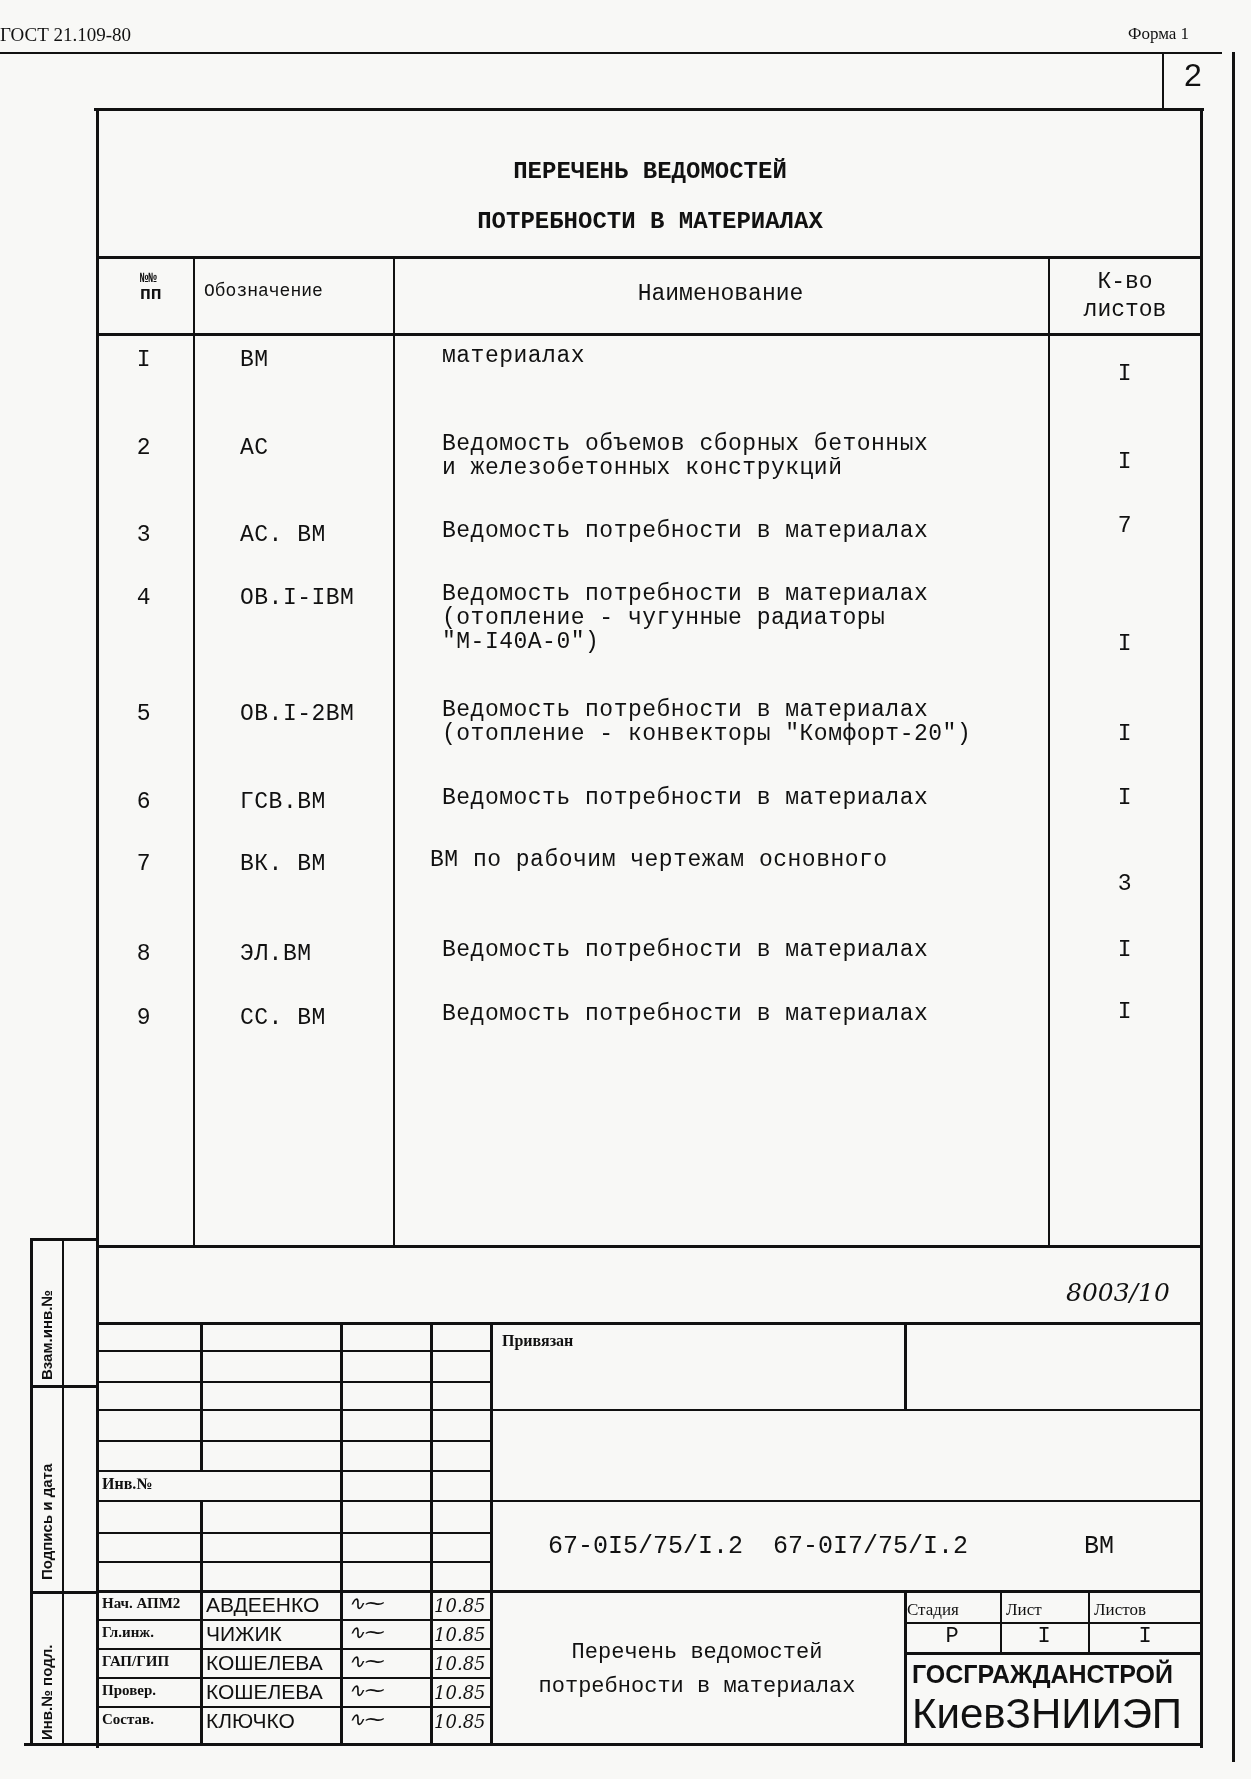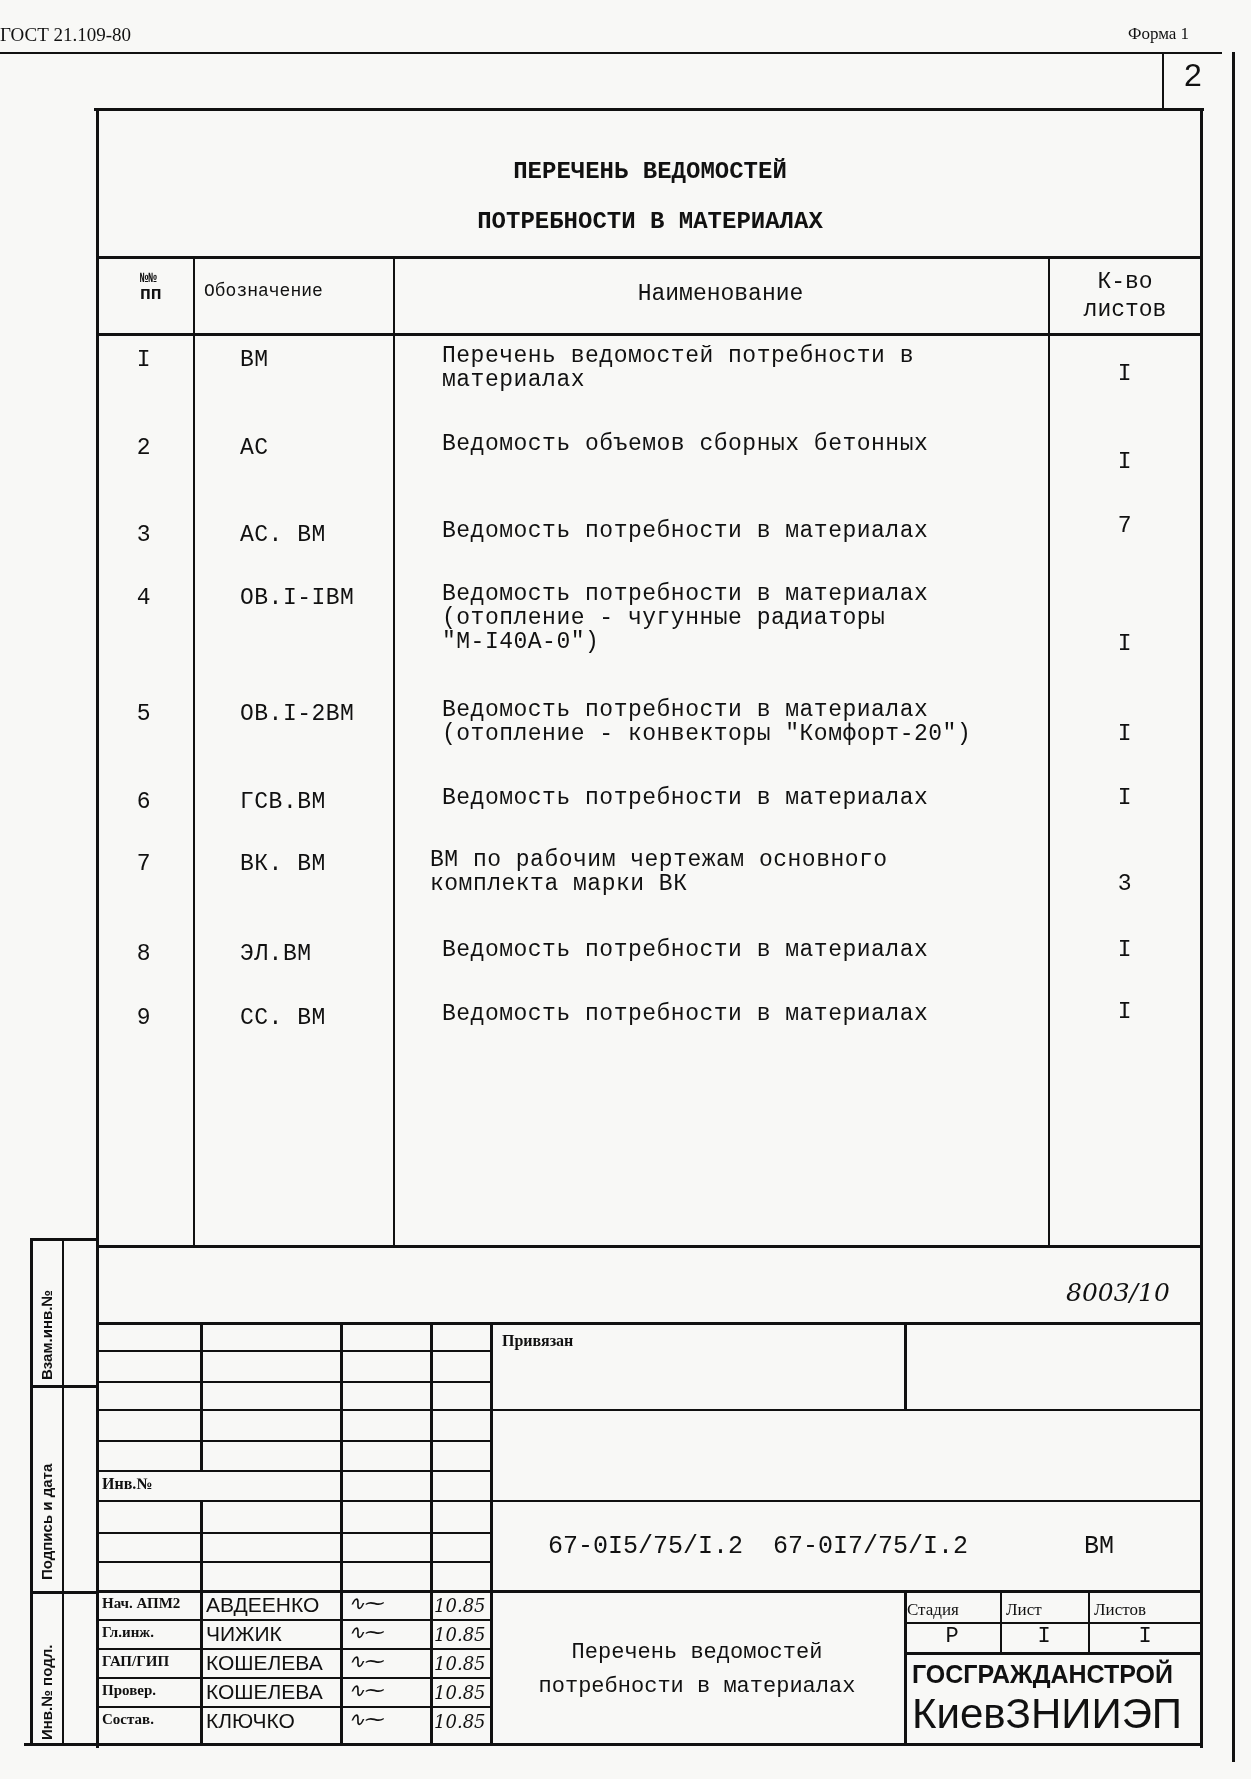--- a/index.html
+++ b/index.html
@@ -53,30 +53,30 @@
 <div class="abs txt mono" style="left:1050px;width:150px;text-align:center;top:268px;font-size:23px;line-height:28px;">
   <div>К-во</div>
   <div>листов</div>
 </div>
 
 <div id="rows">
     <div>
       <div class="abs txt mono cell-txt" style="left:96px;width:96px;text-align:center;top:348px;">I</div>
       <div class="abs txt mono cell-txt" style="left:240px;top:348px;">ВМ</div>
       <div class="abs" style="left:442px;top:344px;">
-        <div class="txt mono cell-txt">Перечень ведомостей потребности в</div>
         <div class="txt mono cell-txt">материалах</div>
       </div>
       <div class="abs txt mono cell-txt" style="left:1050px;width:150px;text-align:center;top:362px;">I</div>
     </div>
     <div>
       <div class="abs txt mono cell-txt" style="left:96px;width:96px;text-align:center;top:436px;">2</div>
       <div class="abs txt mono cell-txt" style="left:240px;top:436px;">АС</div>
       <div class="abs" style="left:442px;top:432px;">
         <div class="txt mono cell-txt">Ведомость объемов сборных бетонных</div>
+        <div class="txt mono cell-txt">и железобетонных конструкций</div>
       </div>
       <div class="abs txt mono cell-txt" style="left:1050px;width:150px;text-align:center;top:450px;">I</div>
     </div>
     <div>
       <div class="abs txt mono cell-txt" style="left:96px;width:96px;text-align:center;top:523px;">3</div>
       <div class="abs txt mono cell-txt" style="left:240px;top:523px;">АС. ВМ</div>
       <div class="abs" style="left:442px;top:519px;">
         <div class="txt mono cell-txt">Ведомость потребности в материалах</div>
       </div>
       <div class="abs txt mono cell-txt" style="left:1050px;width:150px;text-align:center;top:514px;">7</div>
@@ -106,21 +106,20 @@
       <div class="abs" style="left:442px;top:786px;">
         <div class="txt mono cell-txt">Ведомость потребности в материалах</div>
       </div>
       <div class="abs txt mono cell-txt" style="left:1050px;width:150px;text-align:center;top:786px;">I</div>
     </div>
     <div>
       <div class="abs txt mono cell-txt" style="left:96px;width:96px;text-align:center;top:852px;">7</div>
       <div class="abs txt mono cell-txt" style="left:240px;top:852px;">ВК. ВМ</div>
       <div class="abs" style="left:430px;top:848px;">
         <div class="txt mono cell-txt">ВМ по рабочим чертежам основного</div>
-        <div class="txt mono cell-txt">комплекта марки ВК</div>
       </div>
       <div class="abs txt mono cell-txt" style="left:1050px;width:150px;text-align:center;top:872px;">3</div>
     </div>
     <div>
       <div class="abs txt mono cell-txt" style="left:96px;width:96px;text-align:center;top:942px;">8</div>
       <div class="abs txt mono cell-txt" style="left:240px;top:942px;">ЭЛ.ВМ</div>
       <div class="abs" style="left:442px;top:938px;">
         <div class="txt mono cell-txt">Ведомость потребности в материалах</div>
       </div>
       <div class="abs txt mono cell-txt" style="left:1050px;width:150px;text-align:center;top:938px;">I</div>

